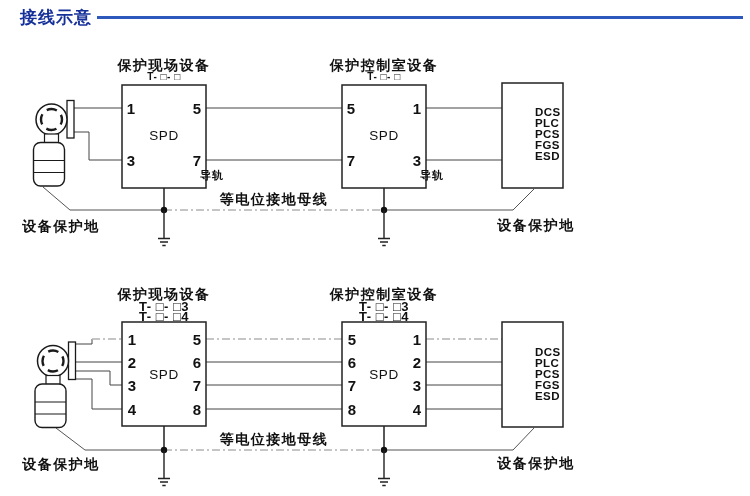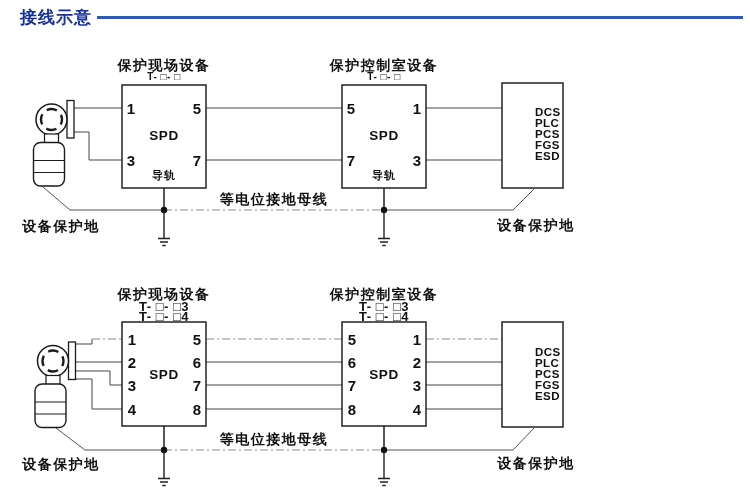--- a/index.html
+++ b/index.html
@@ -20,26 +20,26 @@
   .model-label{
     font-size:10px;font-weight:bold;letter-spacing:0.5px;white-space:nowrap;color:#111;
     transform:translateX(-50%);
   }
   .model-label.sm{font-size:13px;}
   .term{
     font-size:15px;font-weight:bold;color:#111;transform:translate(-50%,-50%);
     white-space:nowrap;line-height:1;
   }
   .spd-label{
-    font-size:13.5px;font-weight:bold;letter-spacing:0.5px;color:#111;
+    font-size:13.5px;font-weight:normal;letter-spacing:0.5px;color:#111;
     transform:translate(-50%,-50%);white-space:nowrap;line-height:1;
   }
   .rail-label{
     font-size:11px;font-weight:bold;letter-spacing:1px;color:#111;
-    transform:translate(-50%,-50%);white-space:nowrap;line-height:1;
+    transform:translate(-50%,-50%);white-space:nowrap;line-height:1;margin-left:48px;
   }
   .systems{left:520px;font-size:11.5px;font-weight:bold;line-height:11px;letter-spacing:0.4px;color:#111;}
   .systems span{display:block;padding-left:15px;}
   svg.canvas{position:absolute;left:0;top:0;}
 </style>
 </head>
 <body>
 
 <div id="stage">
 

